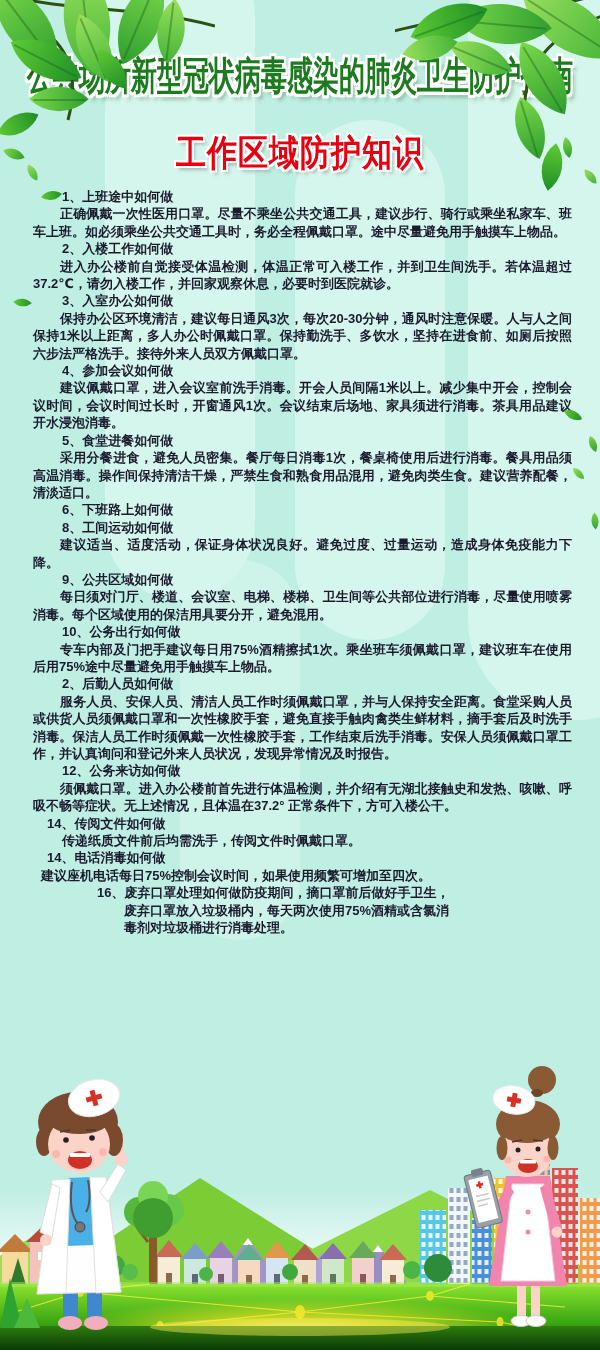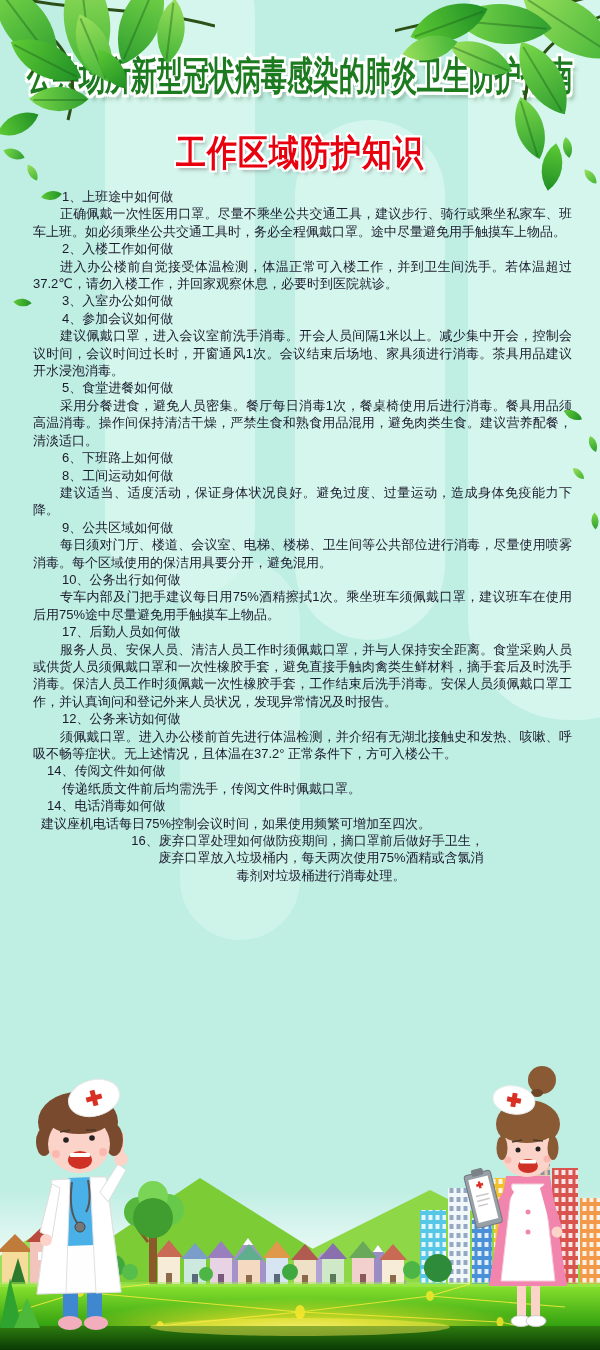--- a/index.html
+++ b/index.html
@@ -15,30 +15,30 @@
          font-size:26px;font-weight:bold;color:#1c7a1f;letter-spacing:0;
          transform:scaleY(1.5);transform-origin:50% 0;white-space:nowrap;
          text-shadow:-2px -2px 0 #fff,0 -2px 0 #fff,2px -2px 0 #fff,-2px 0 0 #fff,
            2px 0 0 #fff,-2px 2px 0 #fff,0 2px 0 #fff,2px 2px 0 #fff,4px 4px 3px rgba(110,150,120,.55);}
   .banner{position:absolute;top:129px;left:0;width:600px;text-align:center;z-index:3;
          font-size:30px;font-weight:bold;color:#e8000f;letter-spacing:1px;
          transform:scaleY(1.2);transform-origin:50% 0;white-space:nowrap;
          text-shadow:-2px -2px 0 #fff,0 -2px 0 #fff,2px -2px 0 #fff,-2px 0 0 #fff,
            2px 0 0 #fff,-2px 2px 0 #fff,0 2px 0 #fff,2px 2px 0 #fff,3px 3px 3px rgba(120,120,120,.5);}
   .content{position:absolute;left:33px;top:188px;width:539px;z-index:2;
-         font-size:13px;line-height:17.4px;color:#1b1b2e;font-weight:normal;text-align:justify;}
+         font-size:13px;line-height:17.4px;color:#1b1b2e;font-weight:bold;text-align:justify;}
   .sec,.sec-h,.sec-b,.sec-item{margin:0;padding:0;}
   .sec-h{text-indent:29px;}
   .sec-b{text-indent:27px;}
   .sec-13 .sec-h,.sec-14 .sec-h,.sec-15 .sec-h{text-indent:14px;}
   .sec-13 .sec-b{text-indent:29px;}
   .sec-14 .sec-b{text-indent:8px;}
   .sec-item{padding-left:9px;}
   .sec-15 .item-2{padding-left:65px;text-indent:-56px;}
-  .sec-16{margin-left:92px;width:338px;padding-left:27px;text-indent:-27px;text-align:center;}
+  .sec-16{margin-left:64px;width:338px;padding-left:27px;text-indent:-27px;text-align:left;}
   .sec-16 .sec-h,.sec-16 .sec-b{display:inline;text-indent:0;}
   .leaf-cluster{position:absolute;z-index:4;}
   .tl{left:0;top:0;width:215px;height:155px;}
   .tr{left:395px;top:0;width:205px;height:195px;}
   .leaf-cluster svg{position:absolute;left:0;top:0;}
   .leaf{position:absolute;background:linear-gradient(135deg,#7bd94a,#2f9e2f);
         border-radius:0 100% 0 100%;z-index:4;}
   .leaf.g2{background:linear-gradient(135deg,#9ae05c,#43b437);}
   .leaf.g3{background:linear-gradient(135deg,#5ecb34,#1f8f26);}
   .leaf.big::after{content:"";position:absolute;left:6%;top:6%;width:125%;height:2px;
@@ -292,20 +292,21 @@
       <div class="sec sec-1">
         <div class="sec-h">1、上班途中如何做</div>
         <div class="sec-b">正确佩戴一次性医用口罩。尽量不乘坐公共交通工具，建议步行、骑行或乘坐私家车、班车上班。如必须乘坐公共交通工具时，务必全程佩戴口罩。途中尽量避免用手触摸车上物品。</div>
       </div>
       <div class="sec sec-2">
         <div class="sec-h">2、入楼工作如何做</div>
         <div class="sec-b">进入办公楼前自觉接受体温检测，体温正常可入楼工作，并到卫生间洗手。若体温超过37.2℃，请勿入楼工作，并回家观察休息，必要时到医院就诊。</div>
       </div>
       <div class="sec sec-3">
         <div class="sec-h">3、入室办公如何做</div>
+        <div class="sec-b">保持办公区环境清洁，建议每日通风3次，每次20-30分钟，通风时注意保暖。人与人之间保持1米以上距离，多人办公时佩戴口罩。保持勤洗手、多饮水，坚持在进食前、如厕后按照六步法严格洗手。接待外来人员双方佩戴口罩。</div>
       </div>
       <div class="sec sec-4">
         <div class="sec-h">4、参加会议如何做</div>
         <div class="sec-b">建议佩戴口罩，进入会议室前洗手消毒。开会人员间隔1米以上。减少集中开会，控制会议时间，会议时间过长时，开窗通风1次。会议结束后场地、家具须进行消毒。茶具用品建议开水浸泡消毒。</div>
       </div>
       <div class="sec sec-5">
         <div class="sec-h">5、食堂进餐如何做</div>
         <div class="sec-b">采用分餐进食，避免人员密集。餐厅每日消毒1次，餐桌椅使用后进行消毒。餐具用品须高温消毒。操作间保持清洁干燥，严禁生食和熟食用品混用，避免肉类生食。建议营养配餐，清淡适口。</div>
       </div>
       <div class="sec sec-6">
@@ -319,21 +320,21 @@
       </div>
       <div class="sec sec-9">
         <div class="sec-h">9、公共区域如何做</div>
         <div class="sec-b">每日须对门厅、楼道、会议室、电梯、楼梯、卫生间等公共部位进行消毒，尽量使用喷雾消毒。每个区域使用的保洁用具要分开，避免混用。</div>
       </div>
       <div class="sec sec-10">
         <div class="sec-h">10、公务出行如何做</div>
         <div class="sec-b">专车内部及门把手建议每日用75%酒精擦拭1次。乘坐班车须佩戴口罩，建议班车在使用后用75%途中尽量避免用手触摸车上物品。</div>
       </div>
       <div class="sec sec-11">
-        <div class="sec-h">17、后勤人员如何做</div>
+        <div class="sec-h">2、后勤人员如何做</div>
         <div class="sec-b">服务人员、安保人员、清洁人员工作时须佩戴口罩，并与人保持安全距离。食堂采购人员或供货人员须佩戴口罩和一次性橡胶手套，避免直接手触肉禽类生鲜材料，摘手套后及时洗手消毒。保洁人员工作时须佩戴一次性橡胶手套，工作结束后洗手消毒。安保人员须佩戴口罩工作，并认真询问和登记外来人员状况，发现异常情况及时报告。</div>
       </div>
       <div class="sec sec-12">
         <div class="sec-h">12、公务来访如何做</div>
         <div class="sec-b">须佩戴口罩。进入办公楼前首先进行体温检测，并介绍有无湖北接触史和发热、咳嗽、呼吸不畅等症状。无上述情况，且体温在37.2° 正常条件下，方可入楼公干。</div>
       </div>
       <div class="sec sec-13">
         <div class="sec-h">14、传阅文件如何做</div>
         <div class="sec-b">传递纸质文件前后均需洗手，传阅文件时佩戴口罩。</div>
       </div>

